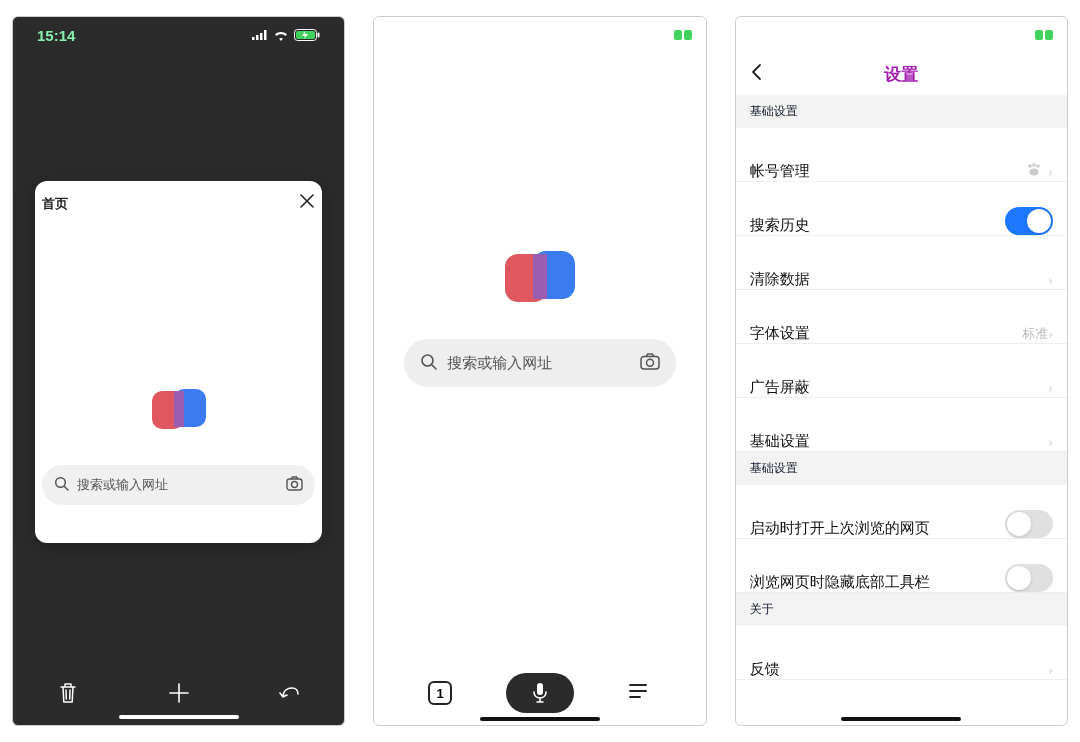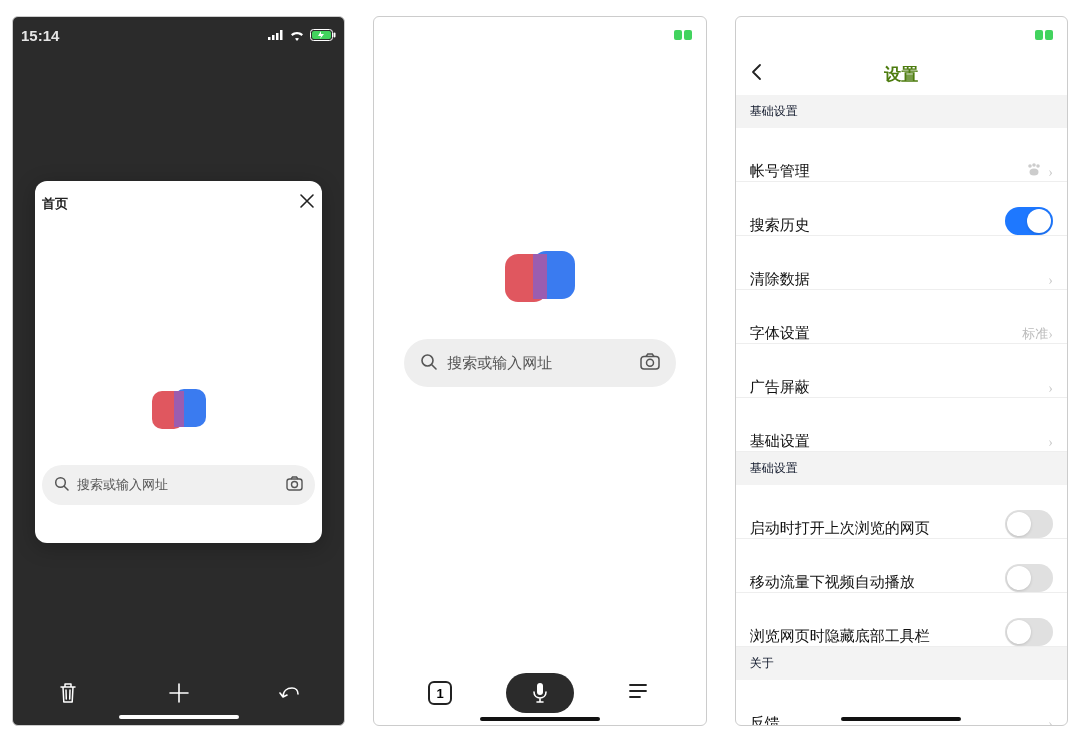--- a/index.html
+++ b/index.html
@@ -23,22 +23,22 @@
     background: #fff;
   }
 
   
   .p1 { background: #2b2b2b; }
   .p1 .statusbar {
     height: 36px;
     display: flex;
     align-items: center;
     justify-content: space-between;
-    padding: 0 8px;
-    color: #e5e5e5;
+    padding: 0 24px;
+    color: #86efac;
     font-size: 15px;
     font-weight: 600;
   }
   .p1 .statusbar .right { display: flex; align-items: center; gap: 5px; }
   .signal-icon, .wifi-icon, .battery-icon { display: inline-flex; }
   .p1 .card {
     position: absolute;
     left: 22px; right: 22px;
     top: 164px;
     height: 362px;
@@ -168,21 +168,21 @@
     padding: 0 14px;
   }
   .p3 .navbar {
     height: 42px;
     display: flex;
     align-items: center;
     justify-content: center;
     position: relative;
     font-size: 17px;
     font-weight: 600;
-    color: #4d7c0f;
+    color: #a21caf;
   }
   .p3 .navbar .back {
     position: absolute;
     left: 14px;
     cursor: pointer;
   }
   .p3 .section-header {
     background: #f3f3f3;
     color: #0f172a;
     font-size: 12px;
@@ -442,36 +442,29 @@
   <div class="section-header">基础设置</div>
 
   <div class="row">
     <span>启动时打开上次浏览的网页</span>
     <span class="spacer"></span>
     <span class="toggle off">
         <span class="knob"></span>
       </span>
   </div>
 
-  <div class="row">
-    <span>移动流量下视频自动播放</span>
+
+  <div class="row">
+    <span>浏览网页时隐藏底部工具栏</span>
     <span class="spacer"></span>
     <span class="toggle off">
         <span class="knob"></span>
       </span>
   </div>
 
-  <div class="row">
-    <span>浏览网页时隐藏底部工具栏</span>
-    <span class="spacer"></span>
-    <span class="toggle off">
-        <span class="knob"></span>
-      </span>
-  </div>
-
   <div class="section-header">关于</div>
 
   <div class="row">
     <span>反馈</span>
     <span class="spacer"></span>
     <span class="chev">›</span>
   </div>
 
   <div class="home-indicator3"></div>
 </div>

